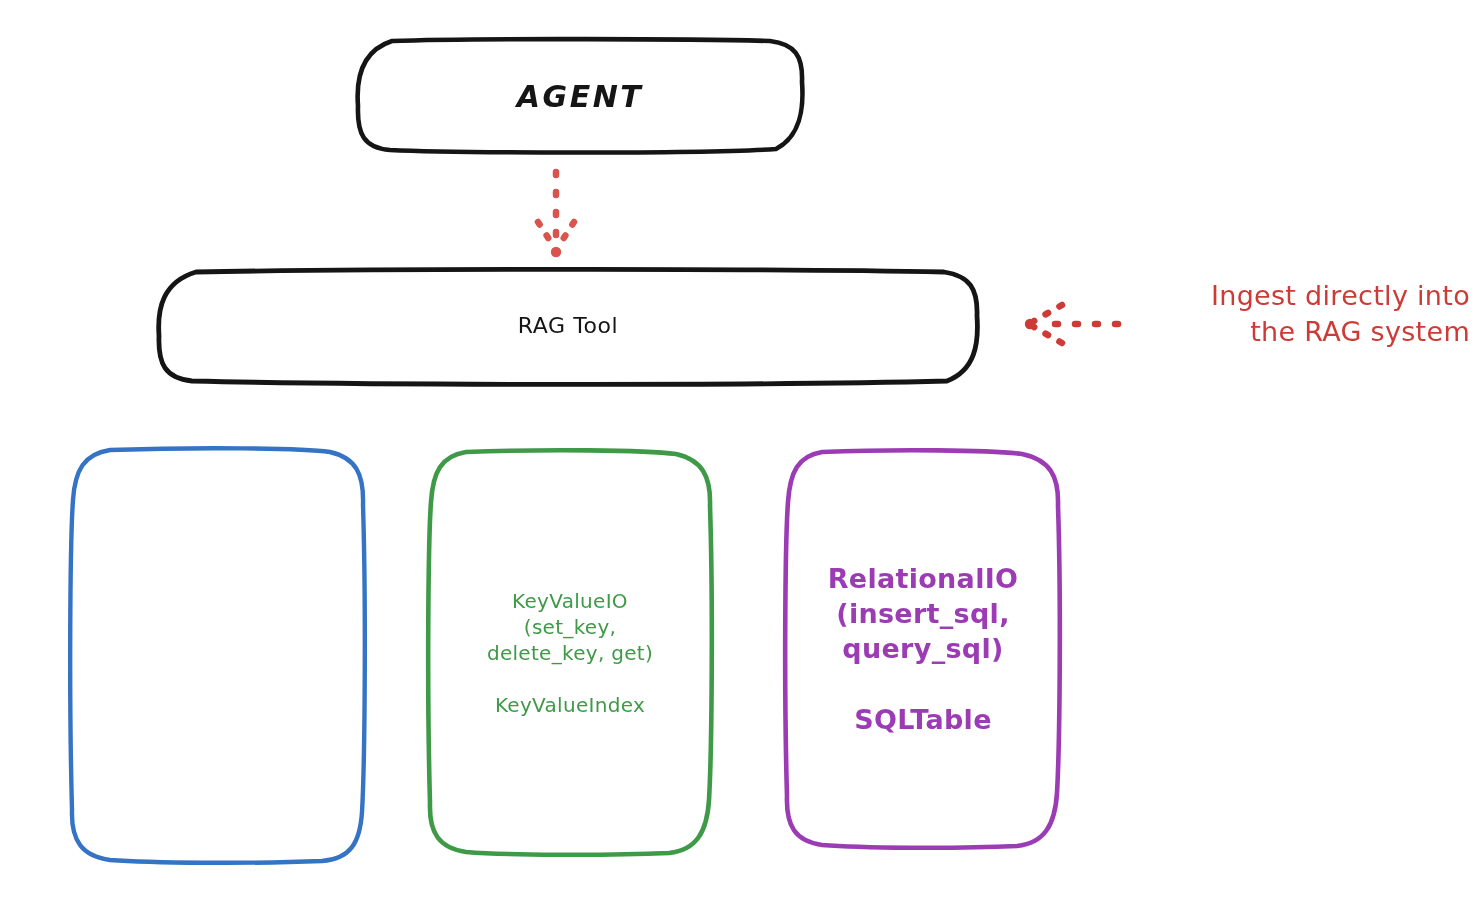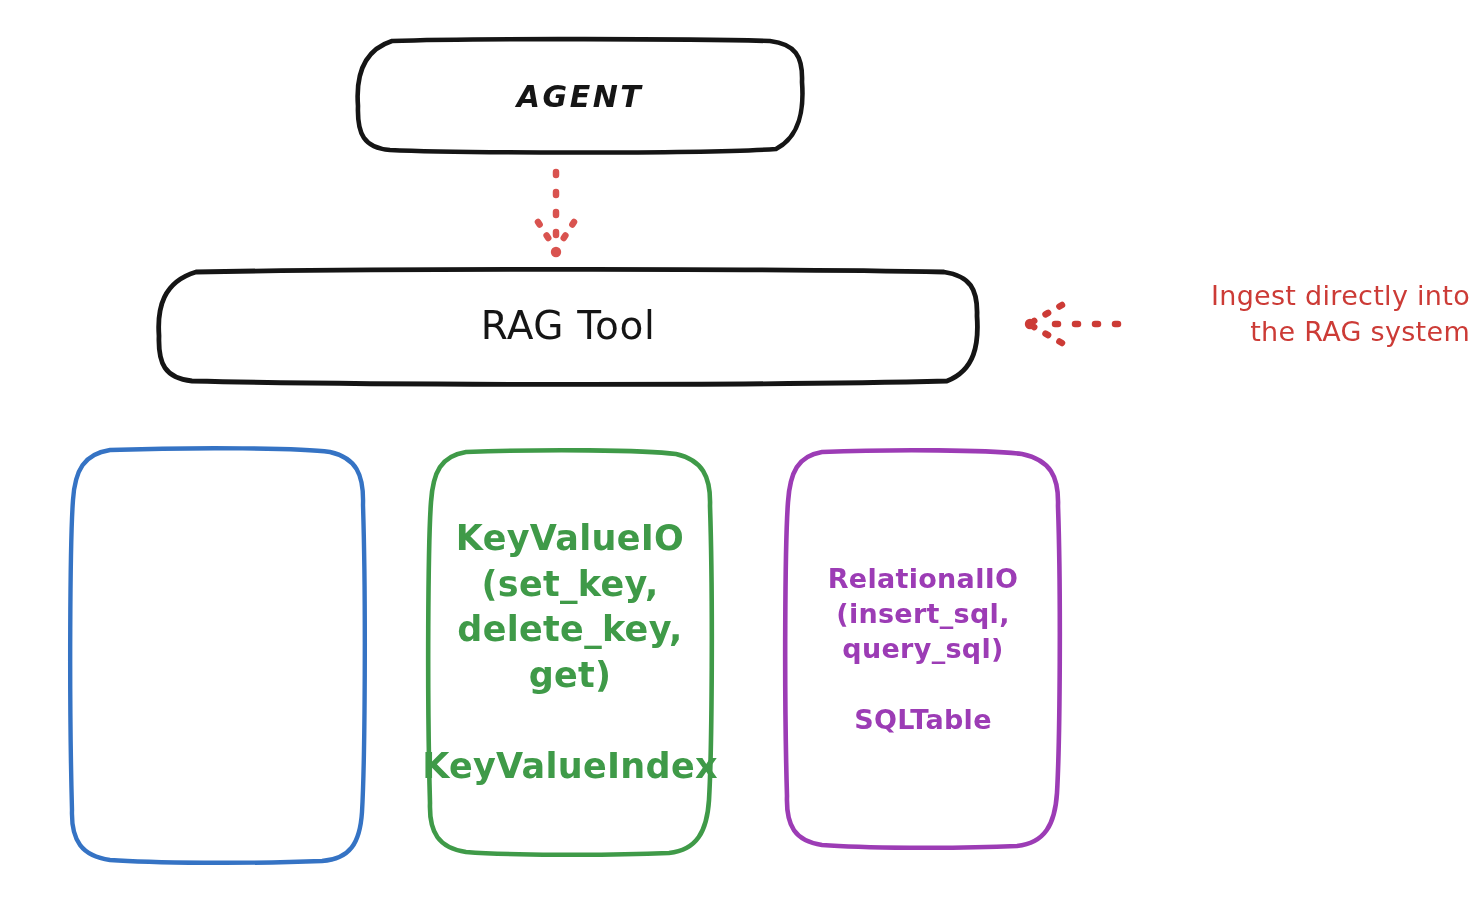--- a/index.html
+++ b/index.html
@@ -49,43 +49,43 @@
     font-style: italic;
     font-weight: 700;
     letter-spacing: 2.5px;
     color: #151515;
   }
   #ragtool-box {
     left: 158px; top: 270px;
     width: 820px; height: 113px;
   }
   #ragtool-box .node-label {
-    font-size: 39px;
+    font-size: 22px;
     color: #151515;
     letter-spacing: 0.6px;
   }
 
   
   #vectorio-box {
     left: 70px; top: 448px;
     width: 295px; height: 414px;
   }
   #vectorio-box .node-label {
     font-size: 27px;
     color: #3573c4;
     font-weight: 600;
   }
   #keyvalueio-box {
     left: 428px; top: 450px;
     width: 284px; height: 405px;
   }
   #keyvalueio-box .node-label {
-    font-size: 35px;
+    font-size: 20px;
     color: #3f9a48;
-    font-weight: 700;
+    font-weight: 400;
   }
   #relationalio-box {
     left: 786px; top: 450px;
     width: 274px; height: 398px;
   }
   #relationalio-box .node-label {
     font-size: 27px;
     color: #9c3cb5;
     font-weight: 600;
   }

